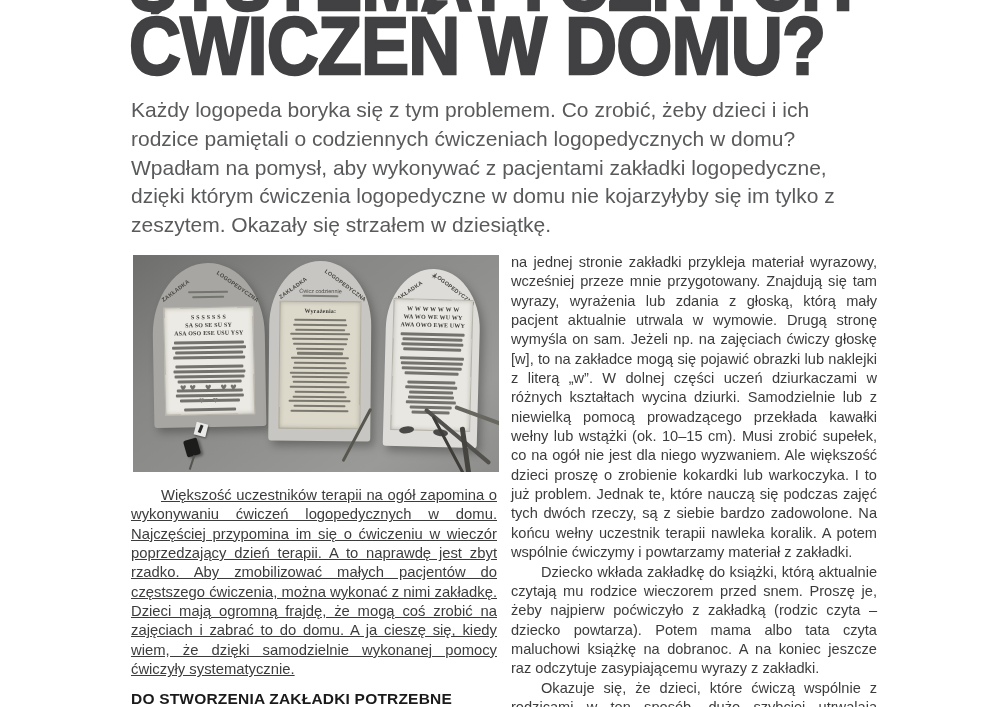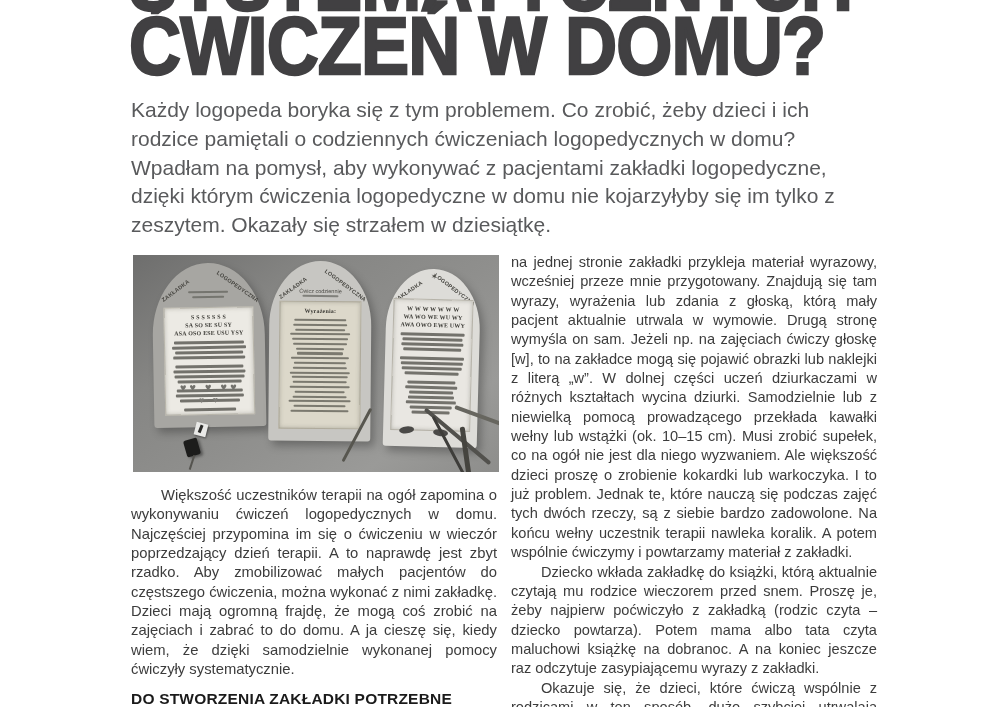--- a/index.html
+++ b/index.html
@@ -16,21 +16,21 @@
   
   .intro{position:absolute;left:131px;top:96px;width:745px;margin:0;
          font-size:21px;line-height:28.8px;color:#595a5c;font-weight:400;}
 
   
   .cols{position:absolute;left:131px;top:253px;width:747px;display:flex;gap:14px;}
   .col{width:366px;}
   .body-par{margin:0;font-size:14.6px;line-height:19.35px;color:#3c3c3c;text-align:justify;}
   .col-left .body-par{font-size:14.8px;}
   .indent{text-indent:30px;}
-  .col-left .body-par{margin-top:14px;}
+  .col-left .body-par{margin-top:14px;text-decoration:underline;}
 
   .list-heading{margin:11px 0 5px 0;font-size:15.5px;font-weight:700;color:#1a1a1a;letter-spacing:0.2px;}
 
   
   .photo{position:relative;margin:2px 0 0 2px;width:366px;height:217px;overflow:hidden;
          background:linear-gradient(145deg,#6e6e6d 0%,#868684 30%,#8f8f8d 55%,#9a9a98 80%,#8d8d8b 100%);}
   .bm{position:absolute;box-shadow:4px 5px 8px rgba(0,0,0,0.28);}
   .bm1{left:20px;top:8px;width:112px;height:164px;background:#a7a6a2;
        border-radius:56px 56px 3px 3px / 72px 72px 3px 3px;transform:rotate(-1deg);}
   .bm2{left:136px;top:6px;width:102px;height:180px;background:#c7c6c2;

